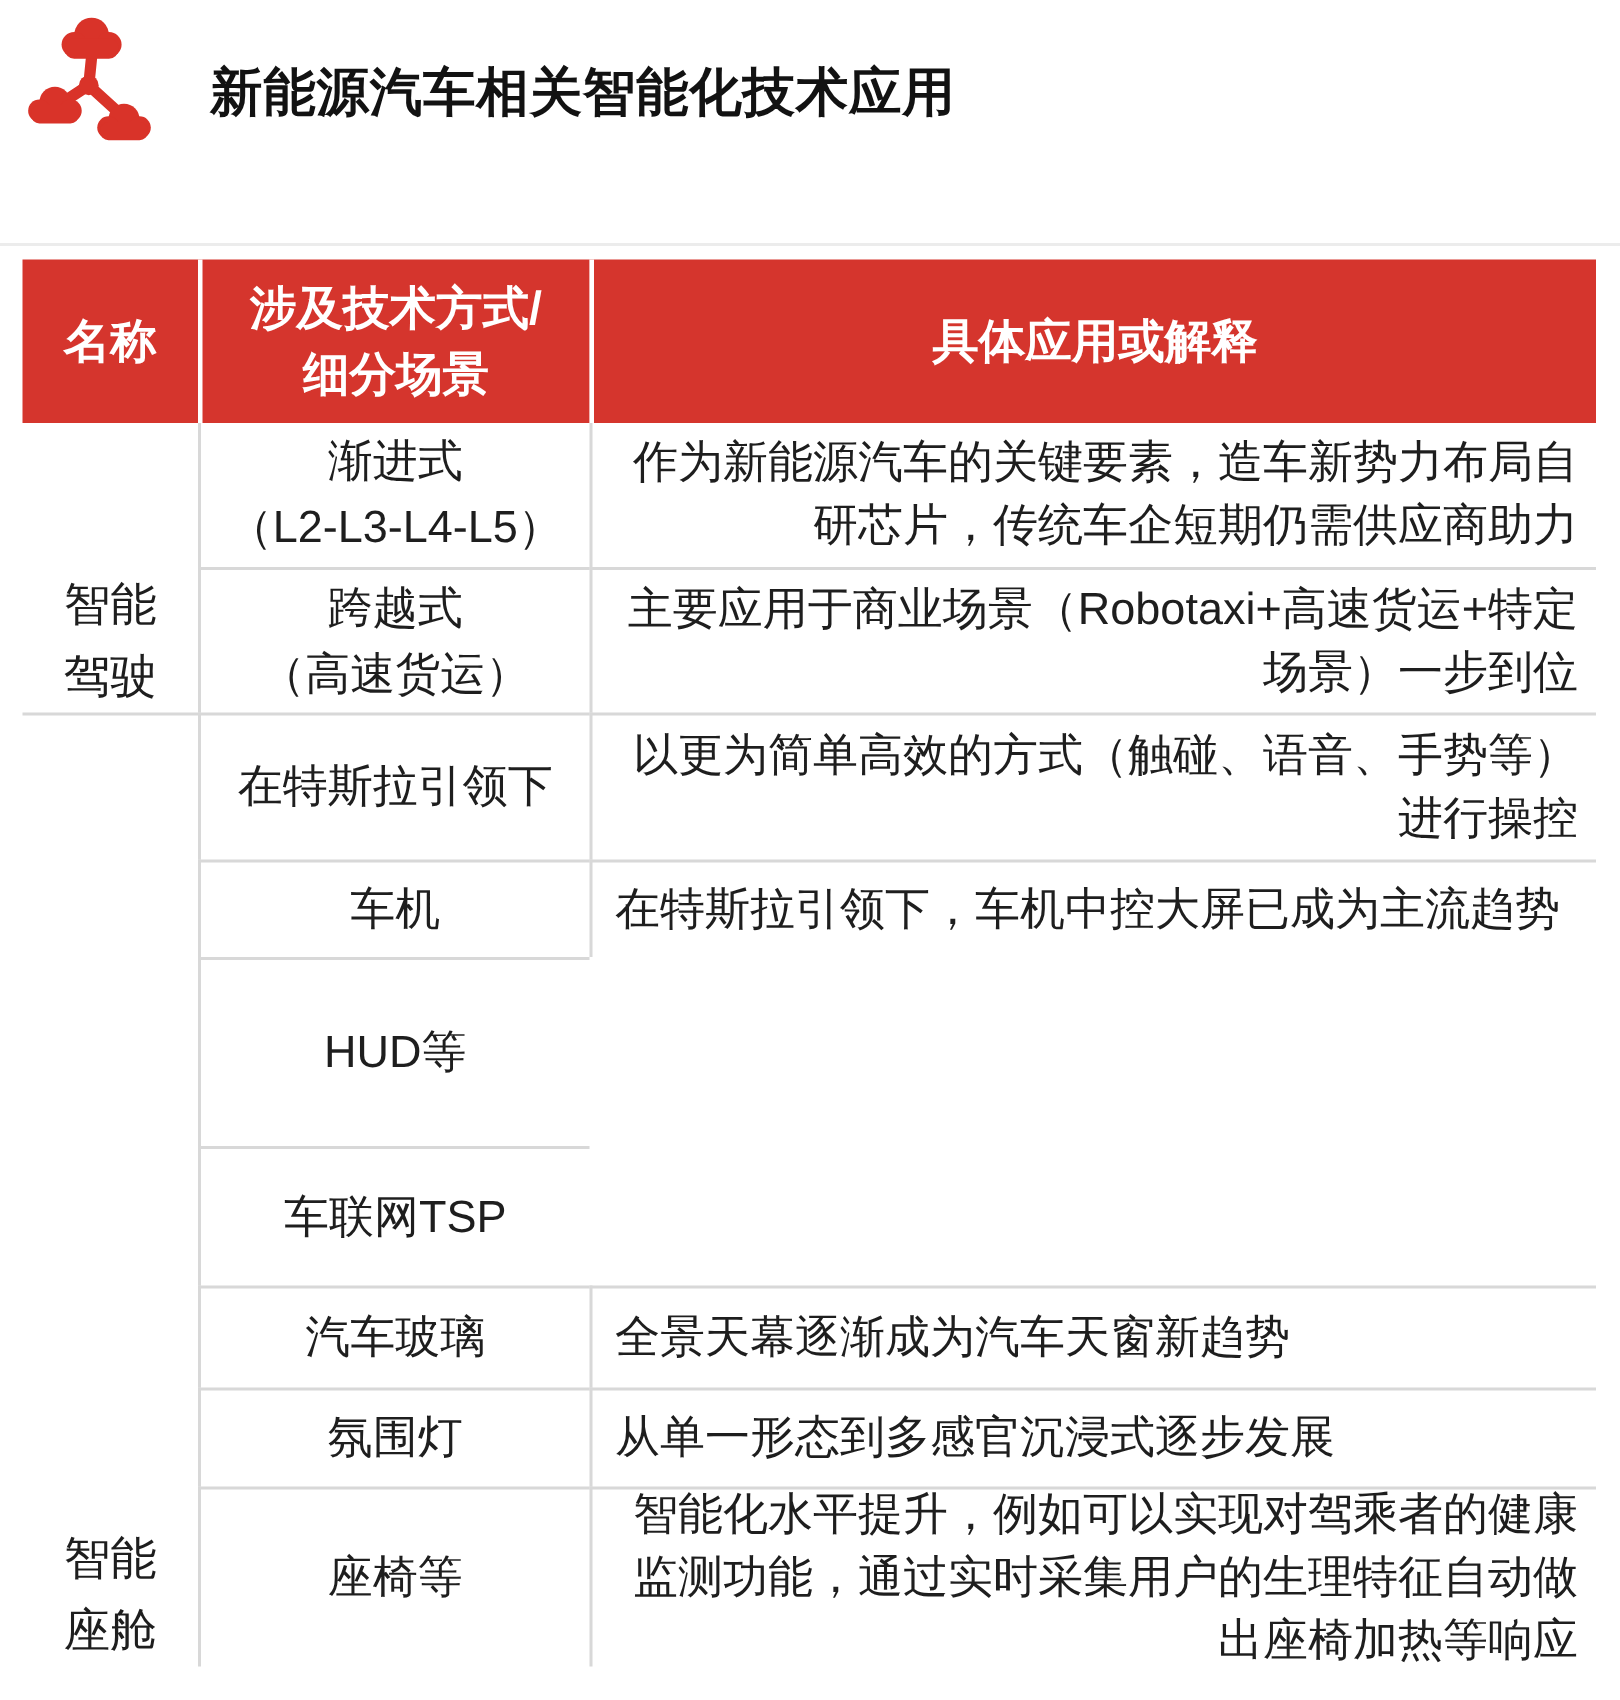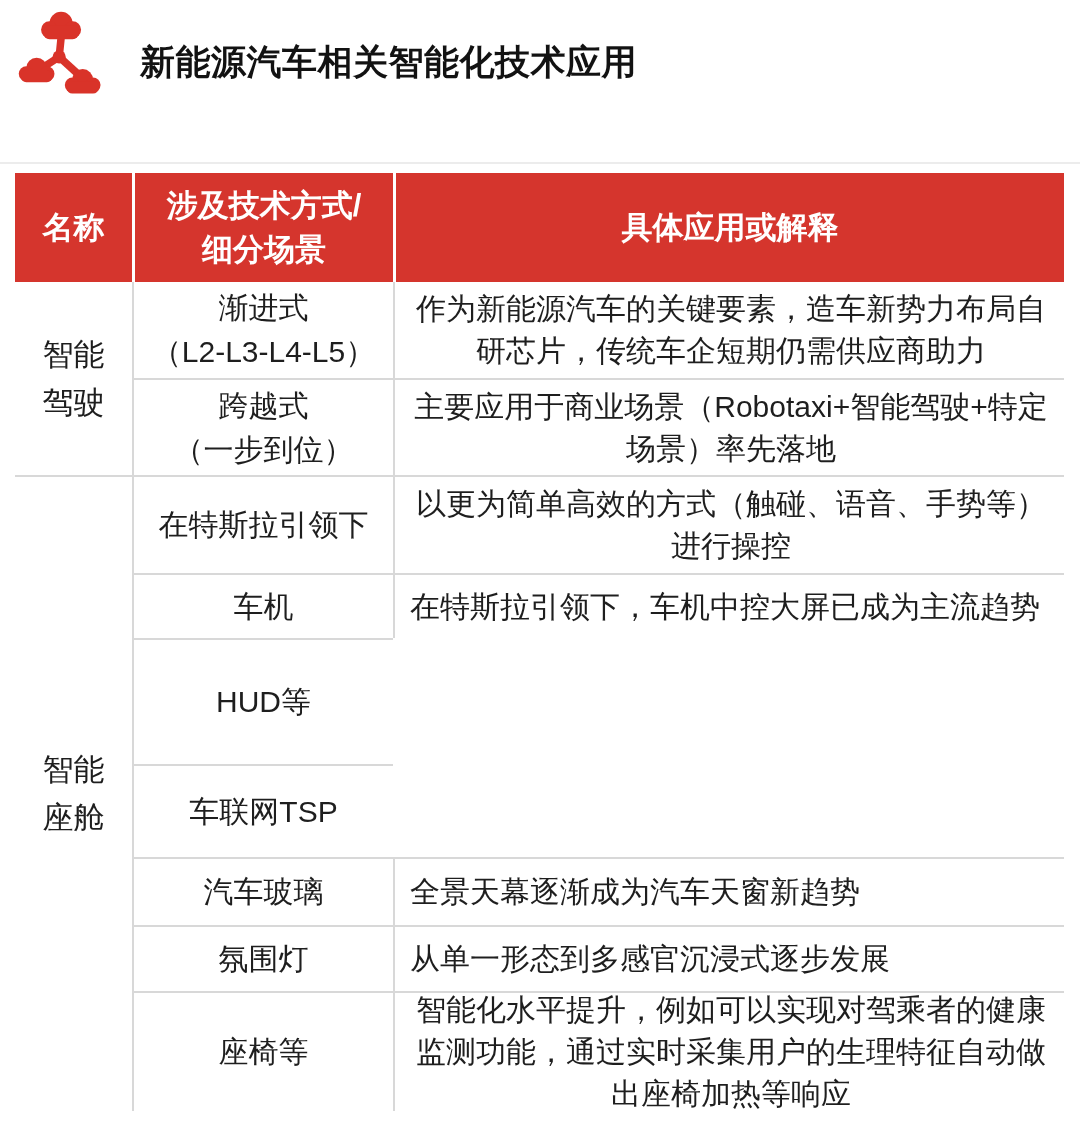--- a/index.html
+++ b/index.html
@@ -34,25 +34,25 @@
     text-align:center;white-space:pre-line;
   }
   .th-sep{border-left:3px solid #ffffff;}
   .td{
     font-size:30px;color:var(--text);
     display:flex;align-items:center;justify-content:center;
     text-align:center;font-weight:500;
   }
   .vline{border-left:2px solid var(--line);}
   .bt{border-top:2px solid var(--line);}
-  .name{font-size:31px;line-height:48px;}
+  .name{font-size:31px;line-height:48px;align-items:flex-end;}
   .name-inner{width:68px;text-align:center;}
   .tech{line-height:44px;white-space:pre-line;padding:0 6px;}
   .desc{
-    justify-content:flex-start;text-align:center;
+    justify-content:flex-start;text-align:right;
     line-height:42px;padding:2px 12px 2px 15px;
   }
 </style>
 </head>
 <body>
 
 <svg class="logo" viewBox="0 0 100 100" aria-hidden="true">
   <defs>
     <g id="cloud">
       <circle cx="0" cy="-5" r="11"></circle>
@@ -86,22 +86,22 @@
   <div class="th th-sep" style="grid-area:1/3">具体应用或解释</div>
 
   <div class="td name" style="grid-row:2/4;grid-column:1">
     <span class="name-inner">智能驾驶</span>
   </div>
   <div class="td tech vline" style="grid-area:2/2">渐进式
 （L2-L3-L4-L5）</div>
   <div class="td desc vline" style="grid-area:2/3">作为新能源汽车的关键要素，造车新势力布局自研芯片，传统车企短期仍需供应商助力</div>
 
   <div class="td tech vline bt" style="grid-area:3/2">跨越式
-（一步到位）</div>
-  <div class="td desc vline bt" style="grid-area:3/3">主要应用于商业场景（Robotaxi+智能驾驶+特定场景）率先落地</div>
+（高速货运）</div>
+  <div class="td desc vline bt" style="grid-area:3/3">主要应用于商业场景（Robotaxi+高速货运+特定场景）一步到位</div>
 
   <div class="td name bt" style="grid-row:4/11;grid-column:1">
     <span class="name-inner">智能座舱</span>
   </div>
   <div class="td tech vline bt" style="grid-area:4/2">在特斯拉引领下</div>
   <div class="td desc vline bt" style="grid-area:4/3">以更为简单高效的方式（触碰、语音、手势等）进行操控</div>
 
   <div class="td tech vline bt" style="grid-area:5/2">车机</div>
   <div class="td desc vline bt" style="grid-area:5/3">在特斯拉引领下，车机中控大屏已成为主流趋势</div>
 

